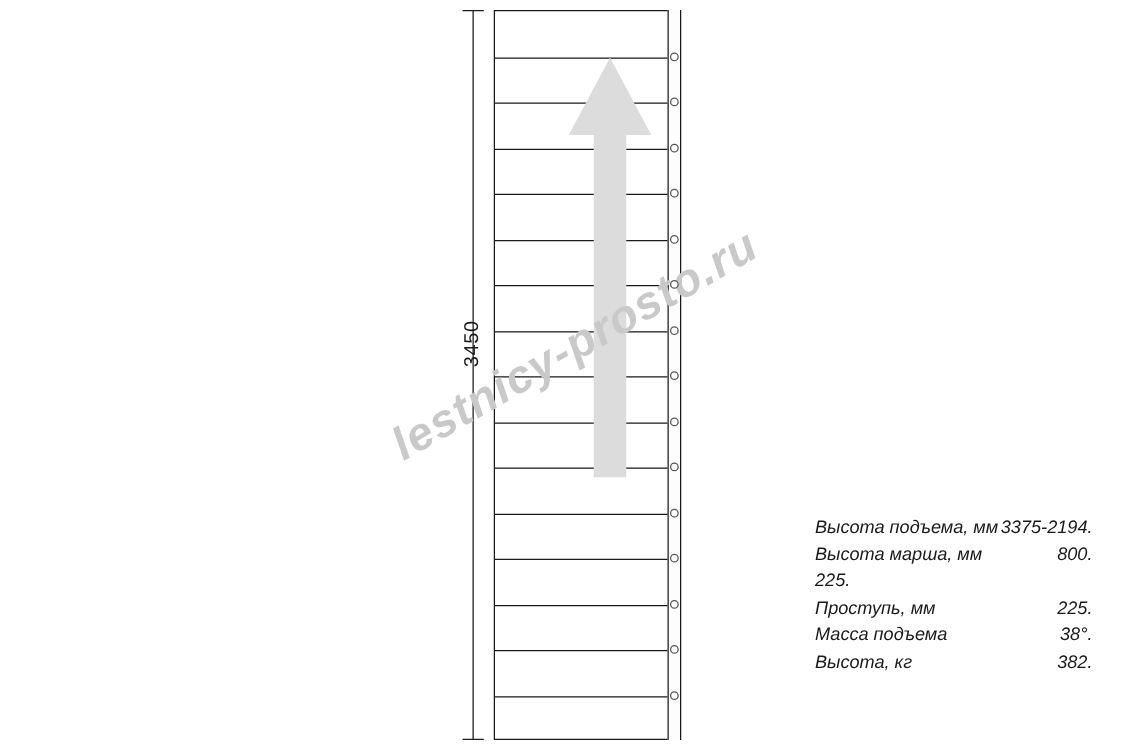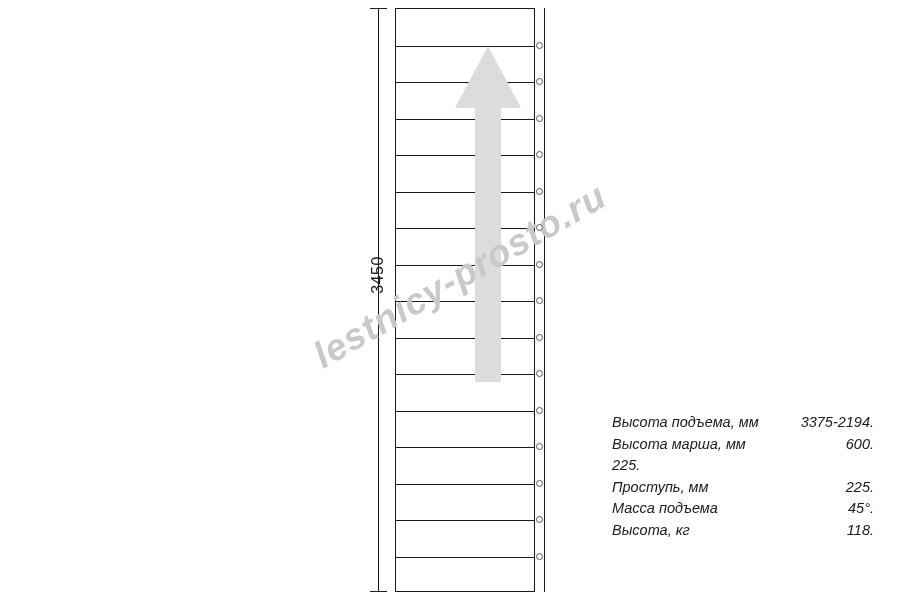--- a/index.html
+++ b/index.html
@@ -129,20 +129,21 @@
   }
   .spec-row {
     display: flex;
     justify-content: space-between;
     align-items: baseline;
     font-size: 14.5px;
     font-style: italic;
     color: #1a1a1a;
     line-height: 21.5px;
     white-space: nowrap;
+    margin-left: 40px;
   }
   .spec-label { text-align: left; }
   .spec-value { text-align: right; }
 </style>
 </head>
 <body>
 
 <div id="canvas">
 
   <div class="dim-line"></div>
@@ -178,36 +179,36 @@
 
   <div class="watermark">lestnicy-prosto.ru</div>
 
   <div class="spec">
     <div class="spec-row">
       <span class="spec-label">Высота подъема, мм</span>
       <span class="spec-value">3375-2194.</span>
     </div>
     <div class="spec-row">
       <span class="spec-label">Высота марша, мм</span>
-      <span class="spec-value">600.</span>
+      <span class="spec-value">800.</span>
     </div>
     <div class="spec-row">
       <span class="spec-value">225.</span>
     </div>
     <div class="spec-row">
       <span class="spec-label">Проступь, мм</span>
       <span class="spec-value">225.</span>
     </div>
     <div class="spec-row">
       <span class="spec-label">Масса подъема</span>
-      <span class="spec-value">45°.</span>
+      <span class="spec-value">38°.</span>
     </div>
     <div class="spec-row">
       <span class="spec-label">Высота, кг</span>
-      <span class="spec-value">118.</span>
+      <span class="spec-value">382.</span>
     </div>
   </div>
 
 <div class="bolt" style="top: 42px;"></div>
     <div class="bolt" style="top: 78px;"></div>
     <div class="bolt" style="top: 115px;"></div>
     <div class="bolt" style="top: 151px;"></div>
     <div class="bolt" style="top: 188px;"></div>
     <div class="bolt" style="top: 224px;"></div>
     <div class="bolt" style="top: 261px;"></div>

